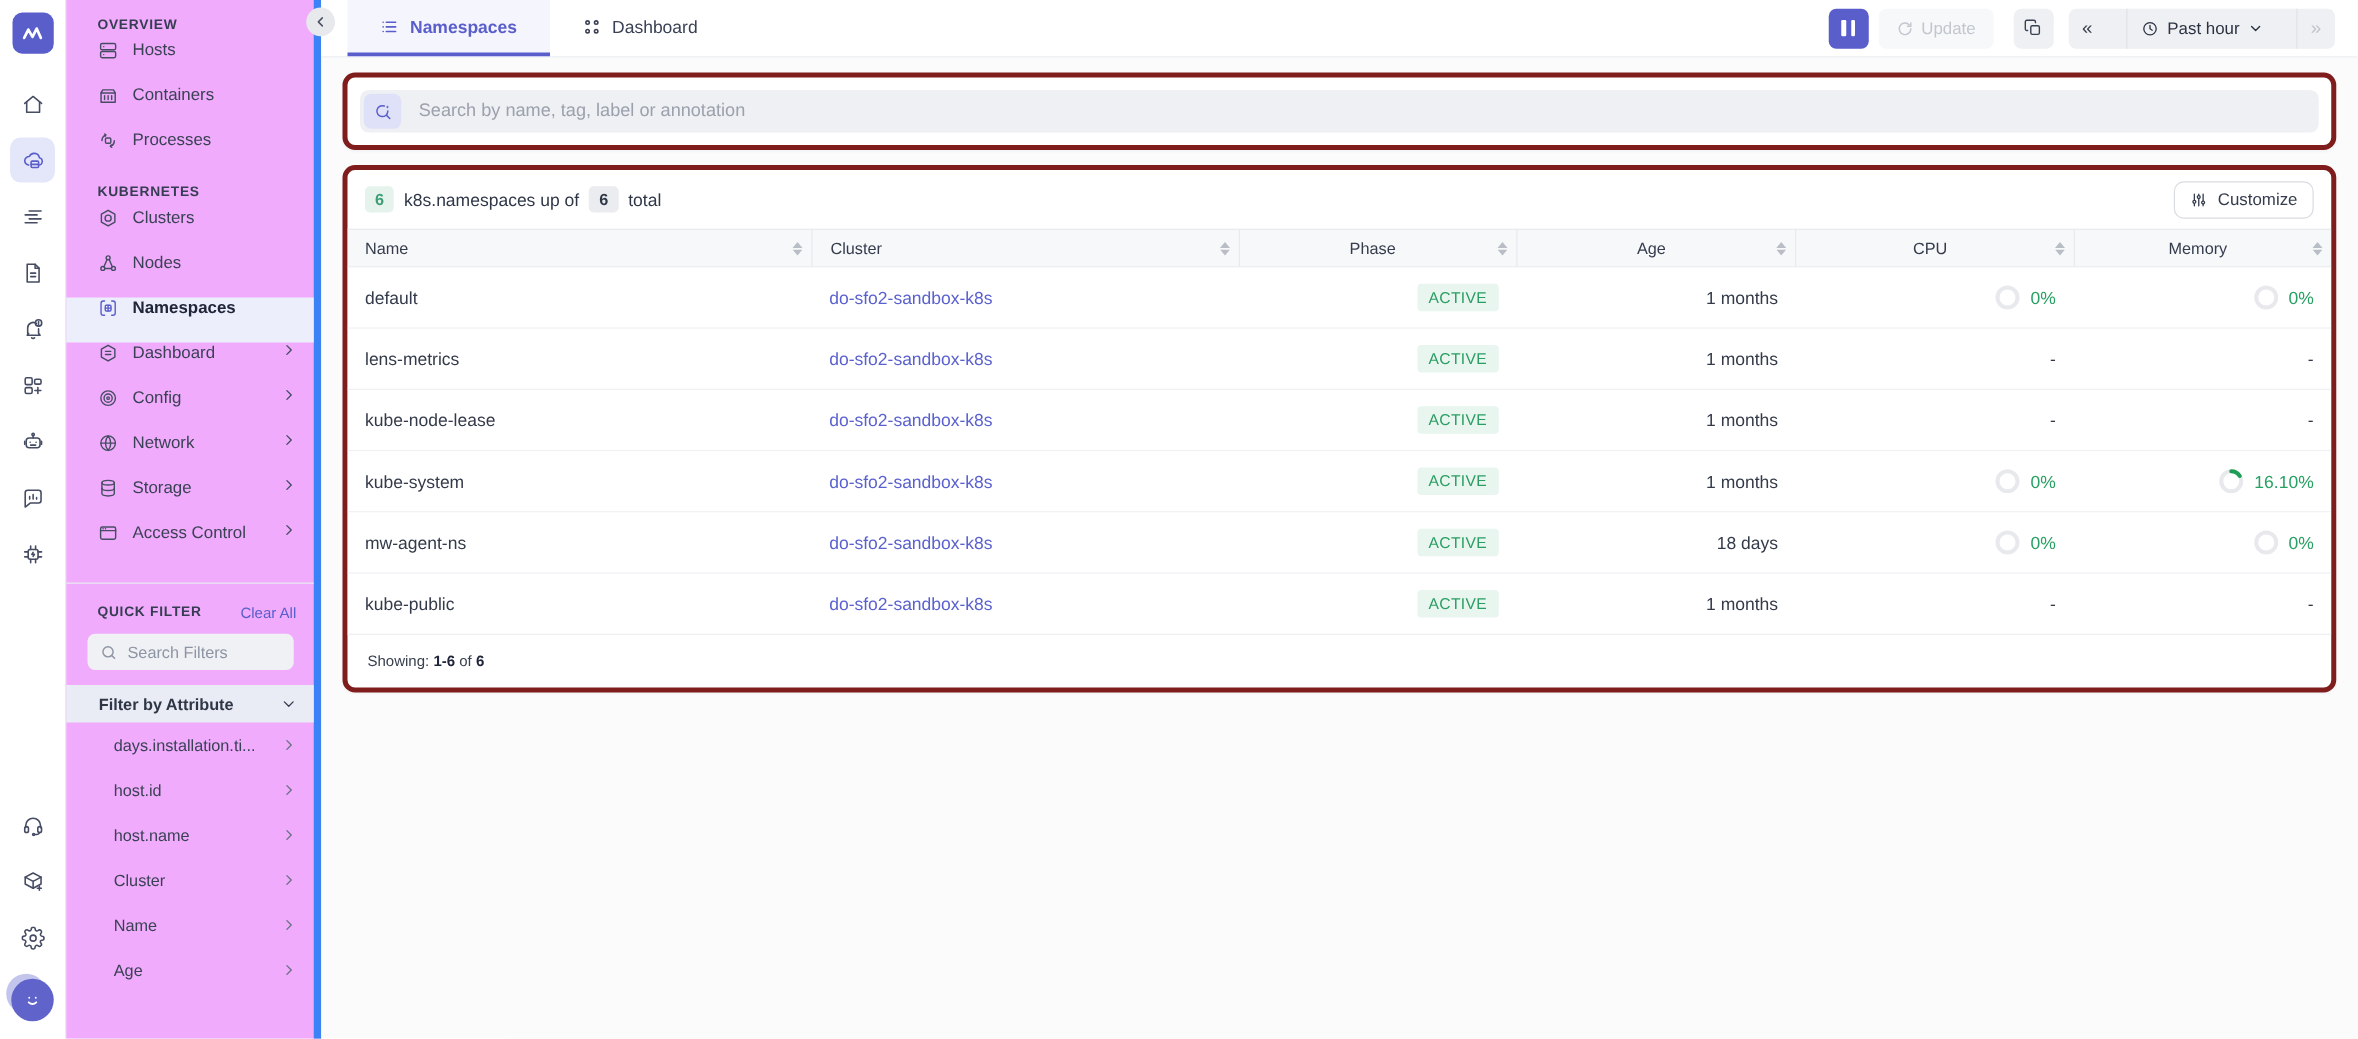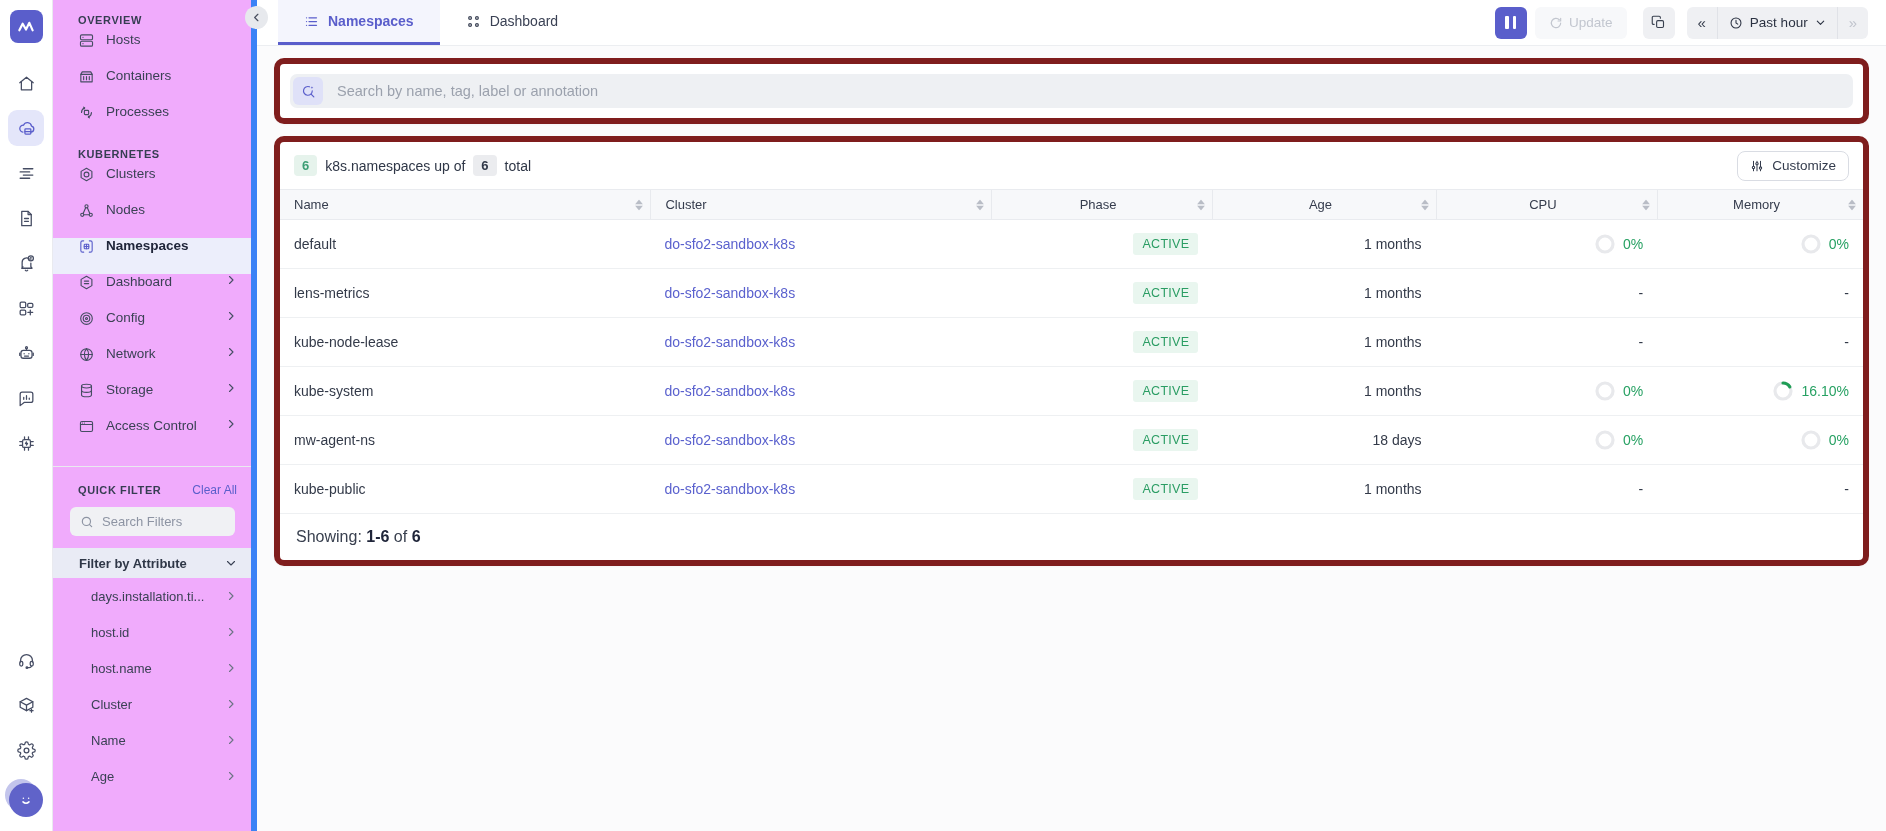--- a/index.html
+++ b/index.html
@@ -42,26 +42,26 @@
   .topbar { height:46px; background:#fff; border-bottom:1px solid #eceef1; display:flex; align-items:stretch; padding-left:21px; flex:none; }
   .tab { display:flex; align-items:center; gap:9px; padding:0 26px; font-size:14px; color:#3a4154; cursor:pointer; border-bottom:3px solid transparent; }
   .tab.active { color:#5a5ecb; background:#f4f5fd; border-bottom-color:#5a5ecb; font-weight:bold; }
   .topbar-right { margin-left:auto; display:flex; align-items:center; gap:8px; padding-right:18px; }
   .btn-pause { width:32px; height:32px; border-radius:6px; background:#5a5ecb; border:none; display:flex; align-items:center; justify-content:center; gap:4px; cursor:pointer; }
   .btn-pause i { display:block; width:3.5px; height:13px; background:#fff; border-radius:1px; }
   .btn-update { height:32px; border-radius:6px; background:#f7f8fa; border:none; color:#c2c6cf; font-size:13.5px; display:flex; align-items:center; gap:6px; padding:0 14px; margin-right:8px; font-family:inherit; }
   .btn-copy { width:32px; height:32px; border-radius:6px; background:#eff0f3; border:none; display:flex; align-items:center; justify-content:center; color:#39404f; cursor:pointer; margin-right:4px; }
   .time-group { height:32px; border-radius:6px; background:#eff0f3; display:flex; align-items:center; }
   .tg-seg { display:flex; align-items:center; justify-content:center; height:100%; padding:0 11px; cursor:pointer; color:#39404f; font-size:15px; }
-  .tg-seg + .tg-seg { border-left:1px solid #e0e2e7; }
+  .tg-seg + .tg-seg { border-left:1px solid #e0e2e7;margin-left:16px; }
   .tg-mid { gap:7px; font-size:13.5px; color:#2b3242; }
   .tg-seg.disabled { color:#c0c4cd; }
 
   .content { padding:12px 17px 0; }
-  .card { background:#fff; border:6px solid #7f1d1d; border-radius:10px; box-shadow:0 1px 2px rgba(25,30,60,.03); }
+  .card { background:#fff; border:4px solid #7f1d1d; border-radius:10px; box-shadow:0 1px 2px rgba(25,30,60,.03); }
   .search-card { padding:10px; }
   .search-box { height:34px; background:#eef0f3; border-radius:7px; display:flex; align-items:center; }
   .ai-ic { width:30px; height:28px; margin-left:3px; border-radius:6px; background:#dfe1f8; display:flex; align-items:center; justify-content:center; color:#5a5ecb; flex:none; }
   .search-box input { flex:1; border:none; background:transparent; outline:none; font-size:14.5px; color:#3a4154; padding:0 14px; font-family:inherit; }
   .search-box input::placeholder { color:#9ba1ad; }
 
   .table-card { margin-top:12px; overflow:hidden; }
   .summary { display:flex; align-items:center; gap:8px; padding:8px 14px; height:47px; font-size:14px; color:#2f3747; }
   .badge { font-weight:bold; font-size:13px; border-radius:4px; padding:3px 8px; }
   .badge.green { background:#e6f3ec; color:#3d9e75; }
@@ -75,21 +75,21 @@
   .sort { position:absolute; right:7px; top:50%; transform:translateY(-50%); display:flex; flex-direction:column; gap:1px; color:#b9bdc6; }
   .c-name{width:23.4%} .c-cluster{width:21.5%} .c-phase{width:14%} .c-age{width:14.1%} .c-cpu{width:14%} .c-mem{width:13%}
   .tr { display:flex; height:49px; border-bottom:1px solid #eef0f2; background:#fff; }
   .td { display:flex; align-items:center; padding:0 14px; font-size:14px; color:#333a49; }
   .td.center { justify-content:flex-end; }
   .link { color:#5a61ce; text-decoration:none; cursor:pointer; }
   .badge-active { background:#e9f6ef; color:#2a9d63; font-size:12.5px; letter-spacing:.3px; padding:4px 9px; border-radius:3px; }
   .metric { gap:8px; }
   .pct { color:#27a163; }
   .dash { color:#333a49; }
-  .tfoot { padding:14px 16px; font-size:16px; color:#39404f; }
+  .tfoot { padding:14px 16px; font-size:12px; color:#39404f; }
   .tfoot b { color:#20263a; }
   svg { display:block; }
 </style>
 </head>
 <body>
 
 <div class="app">
 
   <div class="rail">
     <div class="logo">

